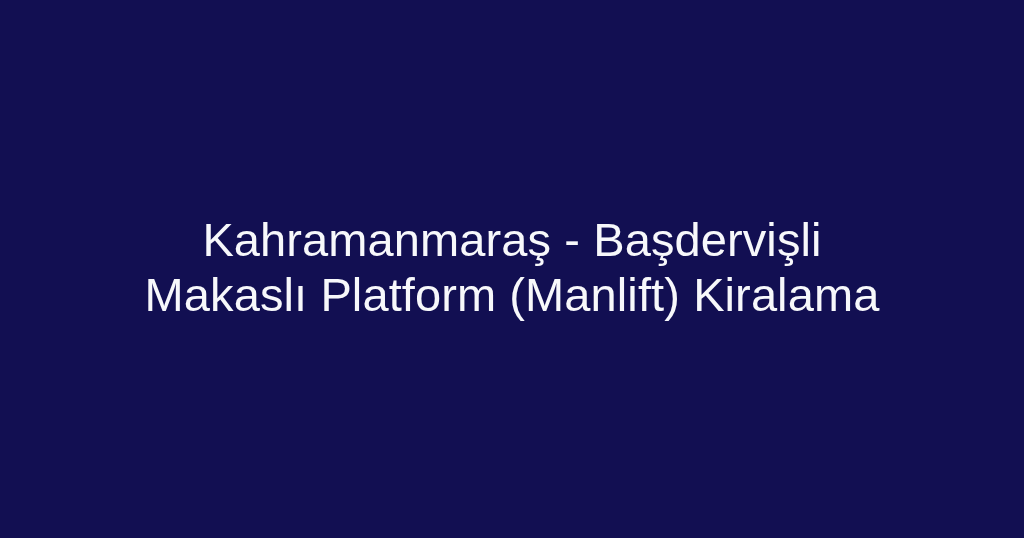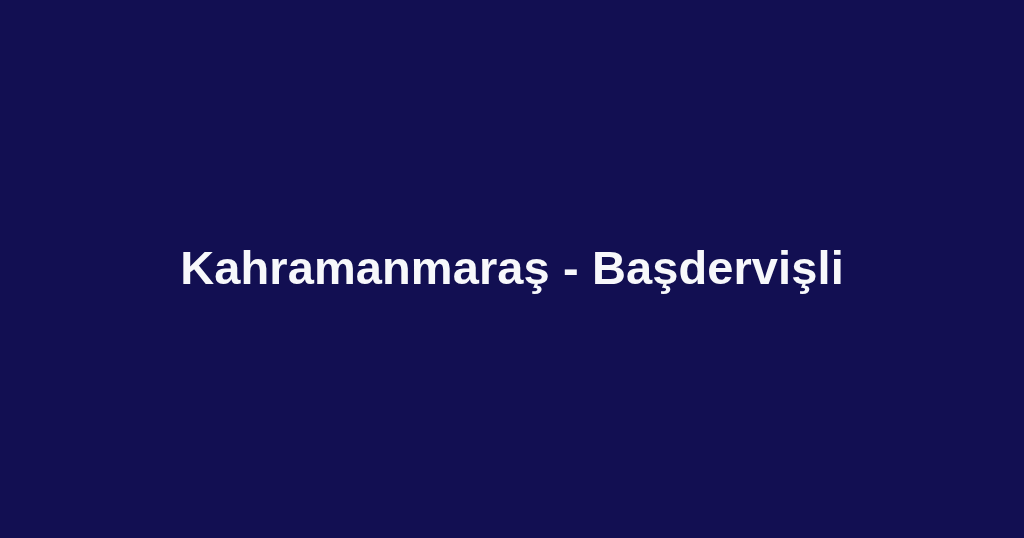--- a/index.html
+++ b/index.html
@@ -34,32 +34,33 @@
     text-align: center;
     
     transform: translateY(-2px);
   }
 
   .headline {
     margin: 0;
     color: #f7f8fb;
     font-family: "Liberation Sans", sans-serif;
     font-size: 47px;
-    font-weight: 700;
+    font-weight: 400;
     line-height: 55px;
     letter-spacing: 0.1px;
     white-space: nowrap;
   }
 
   .headline-line {
     display: block;
   }
 </style>
 </head>
 <body>
 
 <div class="banner">
   <div class="headline-block">
     <h1 class="headline">
       <span class="headline-line">Kahramanmaraş - Başdervişli</span>
+      <span class="headline-line">Makaslı Platform (Manlift) Kiralama</span>
     </h1>
   </div>
 </div>
 
 </body></html>

